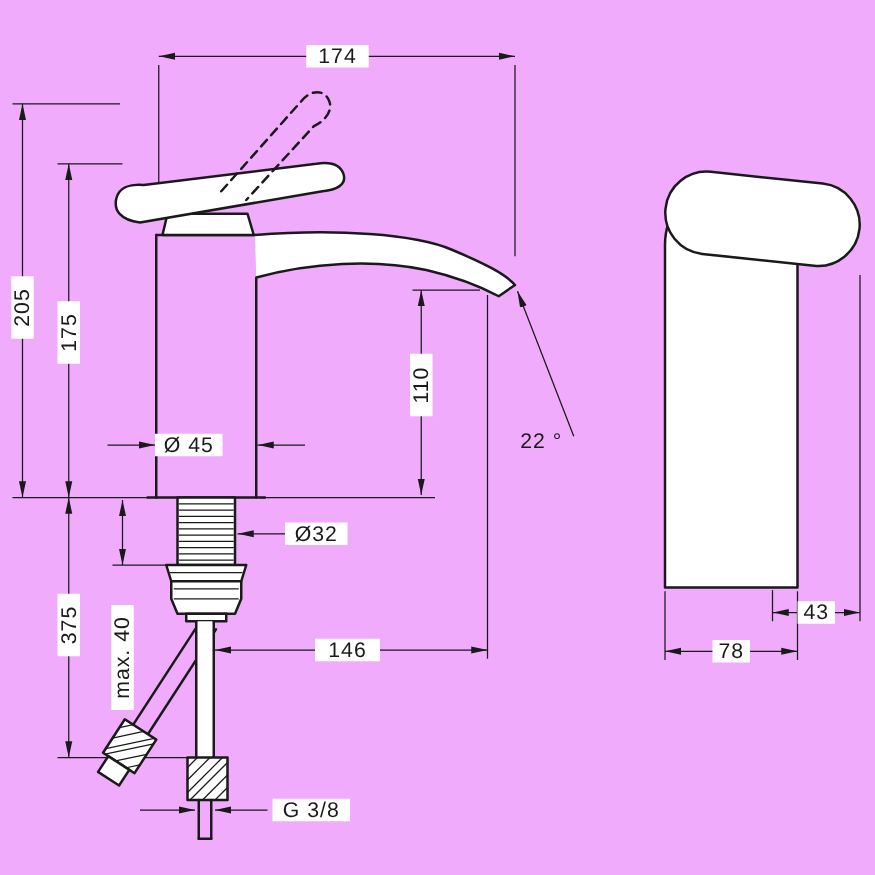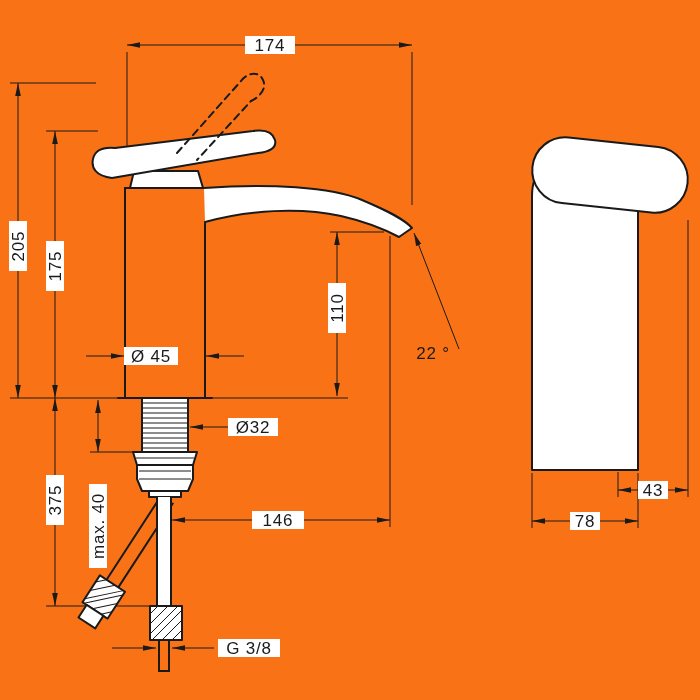--- a/index.html
+++ b/index.html
@@ -1,16 +1,16 @@
 <!DOCTYPE html>
 <html><head>
 <meta charset="utf-8">
 <style>
   html,body{margin:0;padding:0;background:#ffffff;}
-  .page{width:700px;height:700px;background:#f97316;position:relative;overflow:hidden;}
+  .page{width:700px;height:700px;background:#f0abfc;position:relative;overflow:hidden;}
   svg{display:block;}
   .dim{stroke:#1a1a1a;stroke-width:1;fill:none;}
   .obj{stroke:#1a1a1a;stroke-width:2;fill:none;stroke-linecap:round;stroke-linejoin:round;}
   .objf{stroke:#1a1a1a;stroke-width:2;fill:#ffffff;stroke-linejoin:round;}
   .hatch{stroke:#1a1a1a;stroke-width:1;fill:none;}
   .dashed{stroke-dasharray:7 5;}
   .mask{fill:#ffffff;stroke:none;}
   text{font-family:"Liberation Sans", sans-serif;font-size:17px;fill:#1a1a1a;letter-spacing:0.8px;}
 </style>
 </head>

